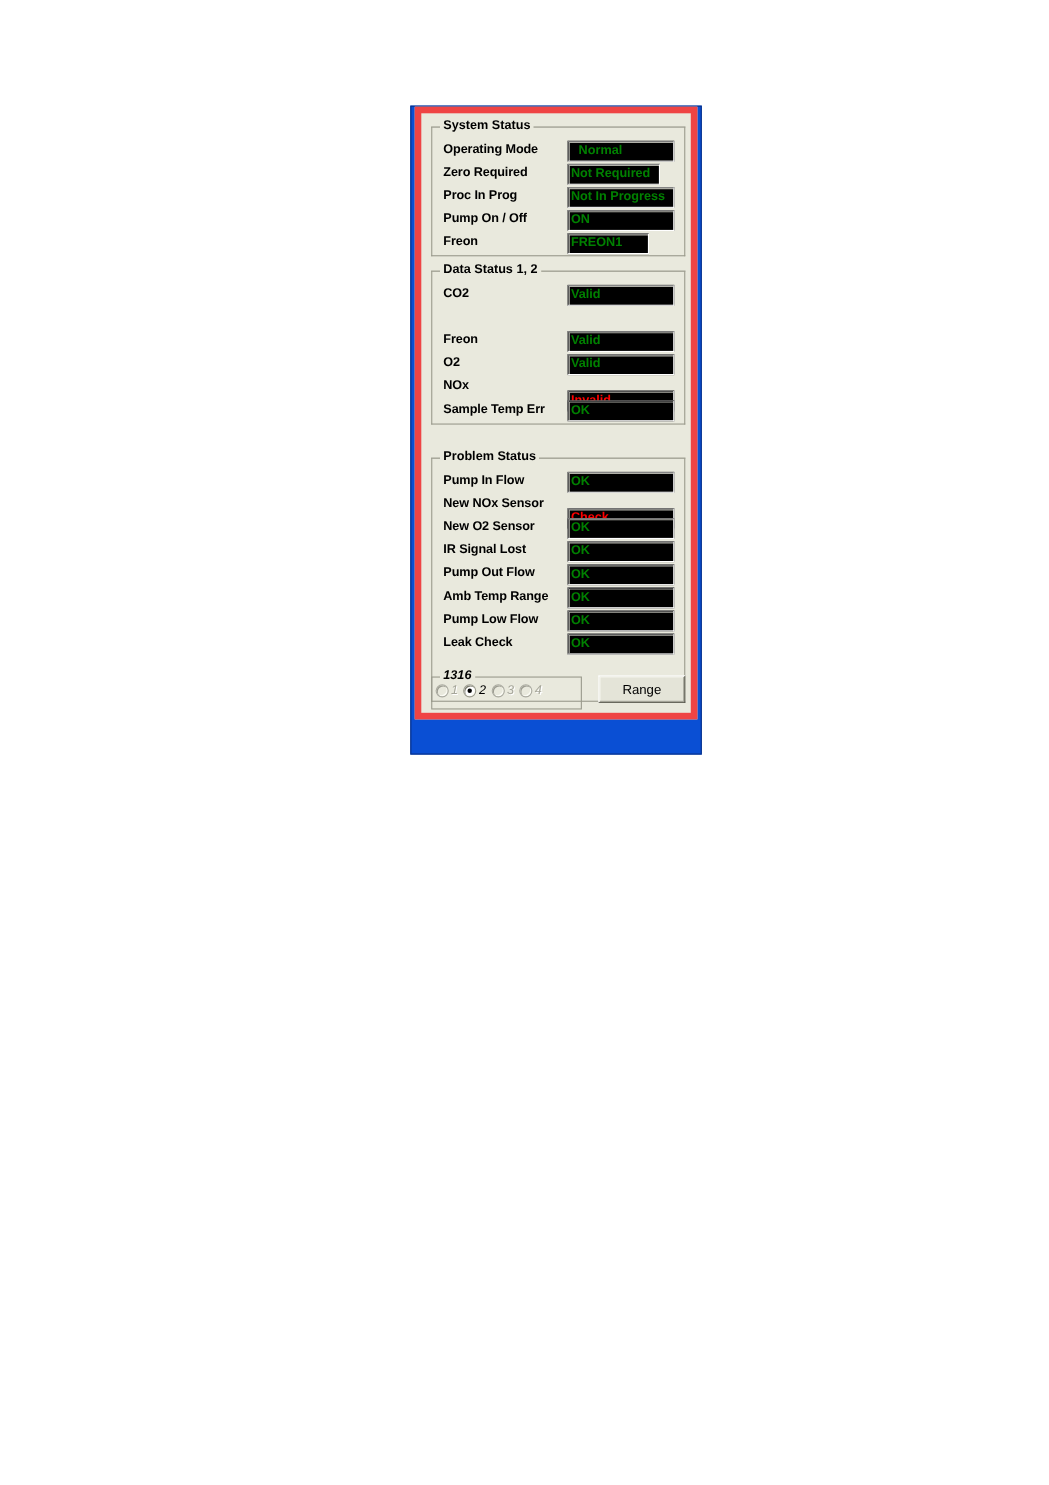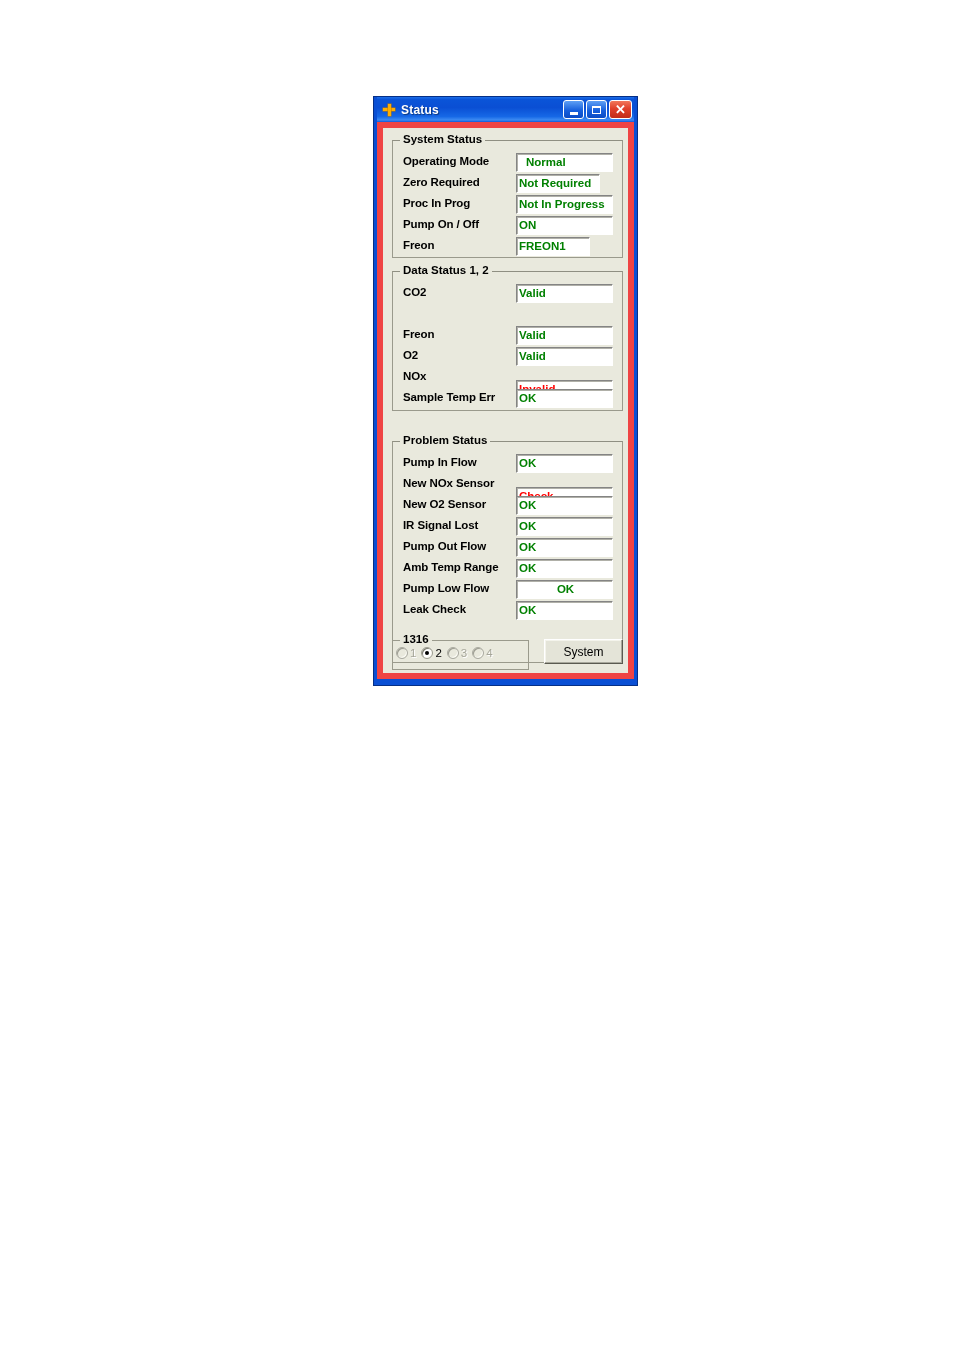--- a/index.html
+++ b/index.html
@@ -155,21 +155,21 @@
     left: 10px;
     top: 2px;
     font-size: 11.5px;
     font-weight: bold;
     color: #000000;
     white-space: nowrap;
     letter-spacing: -0.1px;
   }
   .field {
     position: absolute;
-    background: #ffffff;
+    background: #000000;
     border: 1px solid;
     border-color: #848484 #ffffff #ffffff #848484;
     box-shadow: inset 1px 1px 0 #b0b0a8;
     box-sizing: border-box;
     height: 19px;
     font-size: 11.5px;
     font-weight: bold;
     line-height: 17px;
     overflow: hidden;
     white-space: nowrap;
@@ -181,20 +181,21 @@
 
   
   #selector-group {
     position: absolute;
     left: 9px;
     top: 512px;
     width: 137px;
     height: 30px;
     border: 1px solid #9a9a8c;
     box-sizing: border-box;
+    font-style: italic;
   }
   .radio-strip {
     position: absolute;
     left: 3px;
     top: 6px;
     display: flex;
     align-items: center;
   }
   .radio-item {
     display: flex;
@@ -255,35 +256,20 @@
     justify-content: center;
     cursor: pointer;
     font-family: "Liberation Sans", sans-serif;
   }
 </style>
 </head>
 <body>
 
 <div id="status-window">
 
-  <div class="titlebar">
-    <div class="title-icon"></div>
-    <div class="title-text">Status</div>
-    <div class="caption-buttons">
-      <div class="cap-btn cap-min">
-        <div class="glyph-min"></div>
-      </div>
-      <div class="cap-btn cap-max">
-        <div class="glyph-max"></div>
-      </div>
-      <div class="cap-btn cap-close">
-        <div class="glyph-close">✕</div>
-      </div>
-    </div>
-  </div>
 
   <div class="client">
 
     <div class="groupbox" id="group-system" style="left:9px; top:12px; width:231px; height:118px;">
       <div class="group-title">System Status</div>
       <div id="rows-system">
           <div class="row" style="top: 12px;">
             <div class="row-label">Operating Mode</div>
             <div class="field val-green val-pad" style="left: 123px; width: 97px;">Normal</div>
           </div>
@@ -352,21 +338,21 @@
             <div class="field val-green" style="left: 123px; width: 97px;">OK</div>
           </div>
           <div class="row" style="top: 96px;">
             <div class="row-label">Pump Out Flow</div>
             <div class="field val-green" style="left: 123px; width: 97px;">OK</div>
           </div>
           <div class="row" style="top: 117px;">
             <div class="row-label">Amb Temp Range</div>
             <div class="field val-green" style="left: 123px; width: 97px;">OK</div>
           </div>
-          <div class="row" style="top: 138px; text-align: center;">
+          <div class="row" style="top: 138px;">
             <div class="row-label">Pump Low Flow</div>
             <div class="field val-green" style="left: 123px; width: 97px;">OK</div>
           </div>
           <div class="row" style="top: 159px;">
             <div class="row-label">Leak Check</div>
             <div class="field val-green" style="left: 123px; width: 97px;">OK</div>
           </div>
         </div>
     </div>
 
@@ -385,16 +371,16 @@
             <span class="radio-dot disabled"></span>
             <span class="radio-label dim">3</span>
           </div>
           <div class="radio-item">
             <span class="radio-dot disabled"></span>
             <span class="radio-label dim">4</span>
           </div>
         </div>
     </div>
 
-    <div id="update-button">System</div>
+    <div id="update-button">Range</div>
 
   </div>
 </div>
 
 </body></html>

